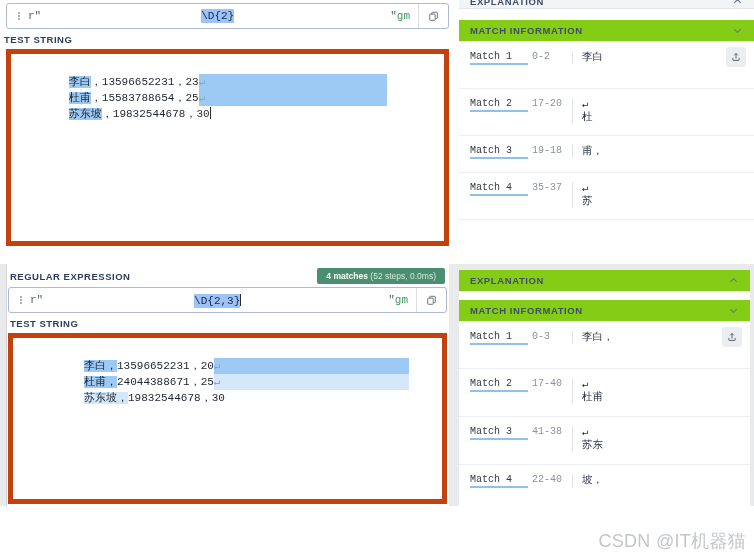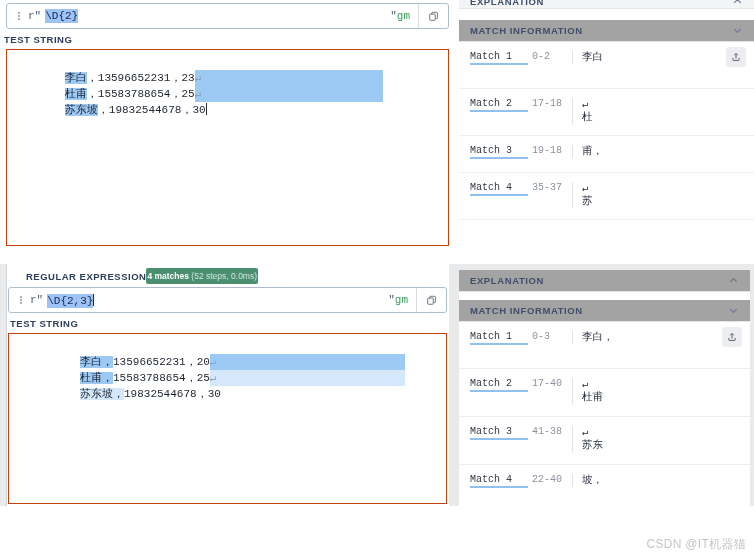--- a/index.html
+++ b/index.html
@@ -9,21 +9,21 @@
     font-family: "Liberation Sans", sans-serif;
     overflow: hidden;
   }
   .screen { position: relative; width: 754px; height: 559px; background: #ffffff; }
 
   
   .pane { position: absolute; background: #ffffff; }
 
   .sec-header {
     display: flex; align-items: center; justify-content: space-between;
-    background: #a3a3a3;
+    background: #84cc16;
     border-bottom: 1px solid #e3e5e8;
     padding: 0 11px;
     height: 22px;
   }
   .sec-header .title {
     font-size: 9.5px; font-weight: bold; letter-spacing: .6px;
     color: #3f4f6b;
   }
   .chev { width: 11px; height: 11px; color: #6b7a90; display:flex; align-items:center; justify-content:center; }
   .chev svg { width: 11px; height: 11px; }
@@ -39,47 +39,47 @@
     border: 1px solid #aebad0;
     border-radius: 3px;
     background: #ffffff;
   }
   .handle {
     width: 12px; display: flex; flex-direction: column; justify-content: center;
     align-items: center; gap: 1.5px; margin-left: 6px;
   }
   .handle i { display:block; width:1.5px; height:1.5px; background:#9aa3b0; border-radius:50%; }
   .delim { font-family: "Liberation Mono", monospace; font-size: 11px; color: #53616f; margin-left: 3px; }
-  .re-body { flex: 1; font-family: "Liberation Mono", monospace; font-size: 11px; padding-left: 4px; }
+  .re-body { flex: 1; font-family: "Liberation Mono", monospace; font-size: 11px; padding-left: 4px; text-align: center; }
   .re-sel { background: #9dc3f7; color: #12284d; padding: 1px 0; }
   .caret { display:inline-block; width:1px; height:12px; background:#2b2b2b; vertical-align:-2px; }
   .flags { font-family: "Liberation Mono", monospace; font-size: 11px; color: #3f9c5a; padding-right: 8px; }
   .flags .q { color: #53616f; }
   .copy-btn {
     width: 30px; height: 100%;
     border-left: 1px solid #d8dde4;
     display: flex; align-items: center; justify-content: center;
   }
   .copy-btn svg { width: 11px; height: 11px; }
 
   .match-badge {
     background: #4a8f6f; color: #ffffff;
     font-size: 8.5px; border-radius: 2px;
-    padding: 3px 1px; white-space: nowrap;
+    padding: 3px 9px; white-space: nowrap;
   }
   .match-badge b { font-weight: bold; }
   .match-badge span { color: #d6e7dd; }
 
   
   .ts-label {
     font-size: 9.5px; font-weight: bold; letter-spacing: .5px;
     color: #2c3e5c; padding: 5px 0 4px 4px;
   }
   .ts-area {
-    border: 1px solid #c2410c;
+    border: 5px solid #c2410c;
     background: #ffffff;
     font-family: "Liberation Mono", monospace;
     font-size: 11px;
     line-height: 16px;
     color: #1d2430;
     padding: 4px 0 0 0;
     overflow: hidden;
   }
   .ts-line { white-space: pre; padding-left: 5px; height: 16px; }
   .hl-strong { background: #9dc9f5; }
@@ -124,21 +124,21 @@
     display: flex; align-items: center; justify-content: center;
   }
   .export-btn svg { width: 10px; height: 10px; }
 
   
   .edge { position: absolute; background: #e9eaec; }
   .edge-dark { position: absolute; background: #d3d5d8; }
 
   .watermark {
     position: absolute; right: 8px; bottom: 6px;
-    font-size: 12px; color: #c3c6ca;
+    font-size: 18px; color: #c3c6ca;
     letter-spacing: .3px;
   }
   .gap { position:absolute; left:0; width:754px; background:#ffffff; }
 </style>
 </head>
 <body>
 
 <div class="screen">
 
   <div class="pane" style="left:0; top:0; width:455px; height:258px; background:#ffffff;">
@@ -210,21 +210,21 @@
         <div class="export-btn">
           <svg viewBox="0 0 16 16" fill="none" stroke="#4a5159" stroke-width="1.4">
             <path d="M8 10.5V2.5"></path>
               <path d="M5.2 5.2L8 2.4l2.8 2.8"></path>
             <path d="M3 9.5v3.2c0 .4.3.8.8.8h8.4c.5 0 .8-.4.8-.8V9.5"></path>
           </svg>
         </div>
       </div>
       <div class="m-row" style="height:47px;">
         <span class="m-name">Match 2</span>
-        <span class="m-range">17-18</span>
+        <span class="m-range">17-20</span>
         <span class="m-val">↵
 杜</span>
       </div>
       <div class="m-row" style="height:37px;">
         <span class="m-name">Match 3</span>
         <span class="m-range">19-18</span>
         <span class="m-val">甫，</span>
       </div>
       <div class="m-row" style="height:47px;">
         <span class="m-name">Match 4</span>
@@ -233,21 +233,21 @@
 苏</span>
       </div>
     </div>
   </div>
 
   <div class="gap" style="top:258px; height:6px;"></div>
 
   <div class="pane" style="left:0; top:264px; width:455px; height:242px; background:#e9eaec;">
 
     <div style="position:absolute; left:6px; top:0; width:443px; height:242px; background:#ffffff;">
-      <div style="display:flex; align-items:center; justify-content:flex-start; padding:4px 4px 3px 4px;margin-left:16px;">
+      <div style="display:flex; align-items:center; justify-content:space-between; padding:4px 4px 3px 4px;">
         <span class="re-label" style="padding:0;">REGULAR EXPRESSION</span>
         <span class="match-badge">
           <b>4 matches</b>
           <span>(52 steps, 0.0ms)</span>
         </span>
       </div>
 
       <div style="padding:0 2px;">
         <div class="re-box">
           <div class="handle">
@@ -271,21 +271,21 @@
         </div>
       </div>
 
       <div class="ts-label">TEST STRING</div>
 
       <div class="ts-area" style="margin:0 2px; height:171px;">
         <div class="ts-line">
           <span class="hl-strong">李白，</span><span>13596652231，20</span><span class="pilcrow hl-tail-strong" style="width:195px;">↵</span>
         </div>
         <div class="ts-line">
-          <span class="hl-strong">杜甫，</span><span>15583788654，25</span><span class="pilcrow hl-tail-soft" style="width:195px;">↵</span>
+          <span class="hl-strong">杜甫，</span><span>24044388671，25</span><span class="pilcrow hl-tail-soft" style="width:195px;">↵</span>
         </div>
         <div class="ts-line">
           <span class="hl-soft">苏东坡，</span><span>19832544678，30</span>
         </div>
       </div>
     </div>
   </div>
 
   <div class="pane" style="left:455px; top:264px; width:299px; height:242px; background:#e9eaec;">
 

